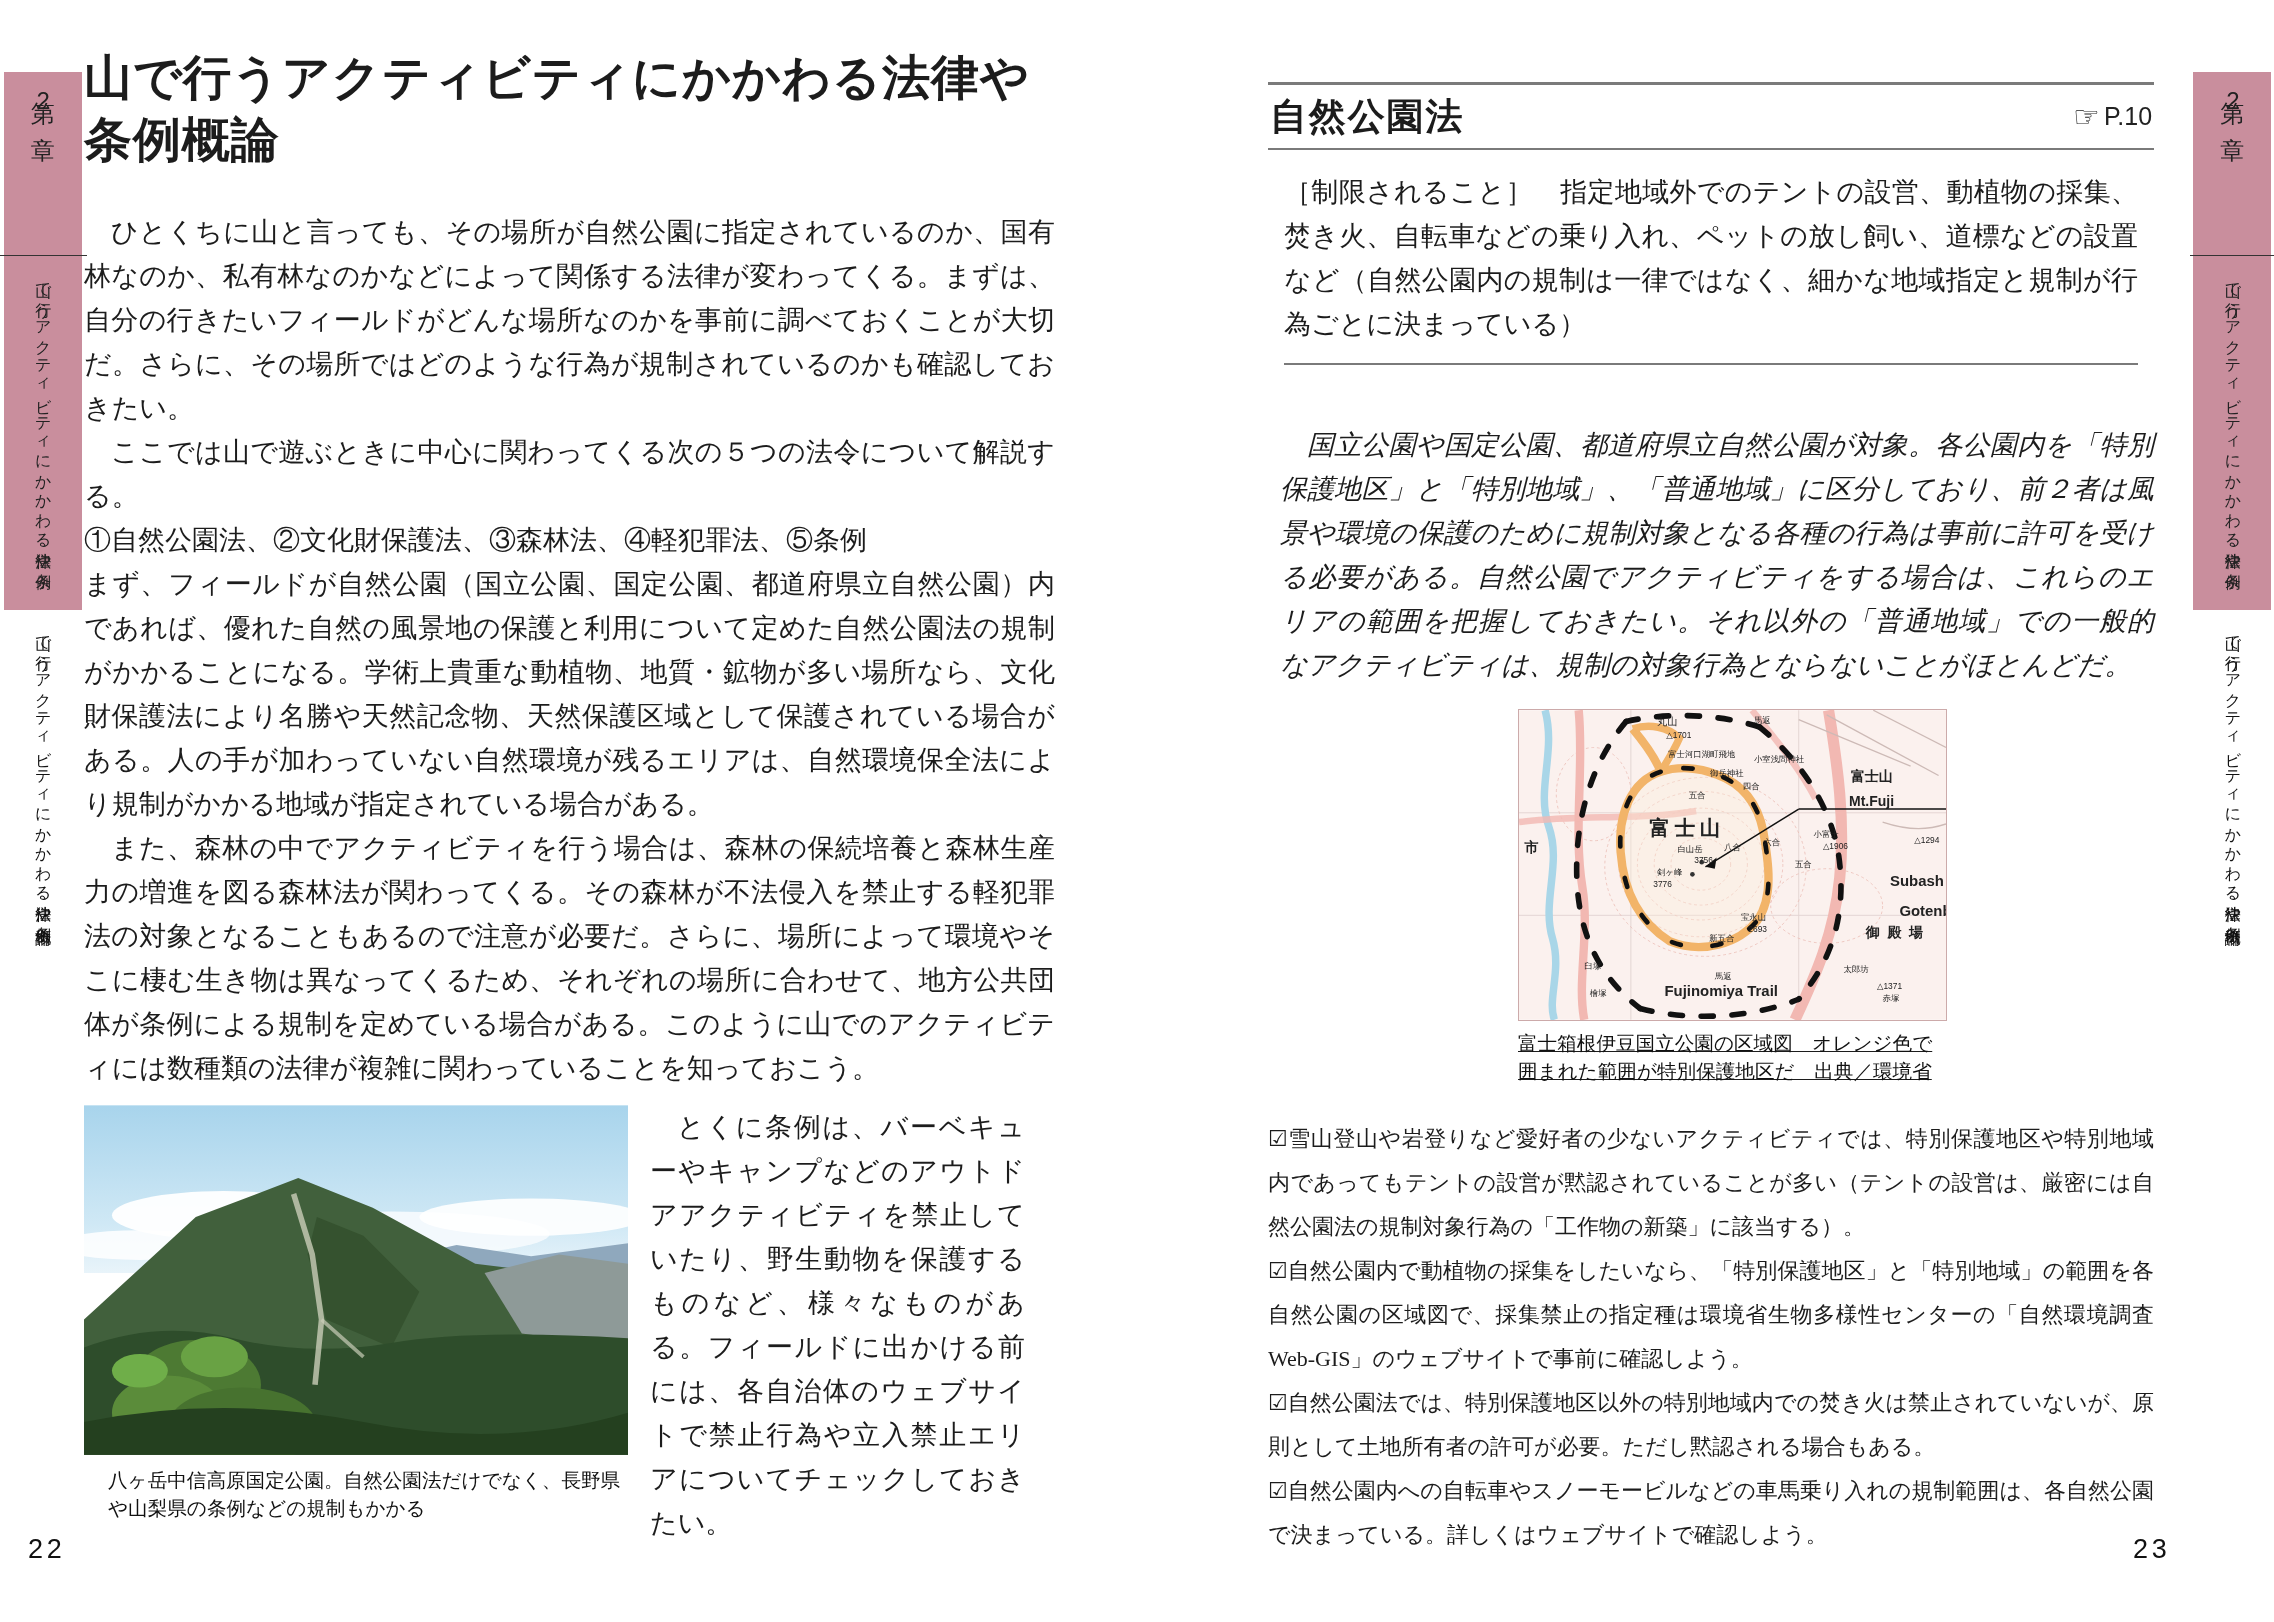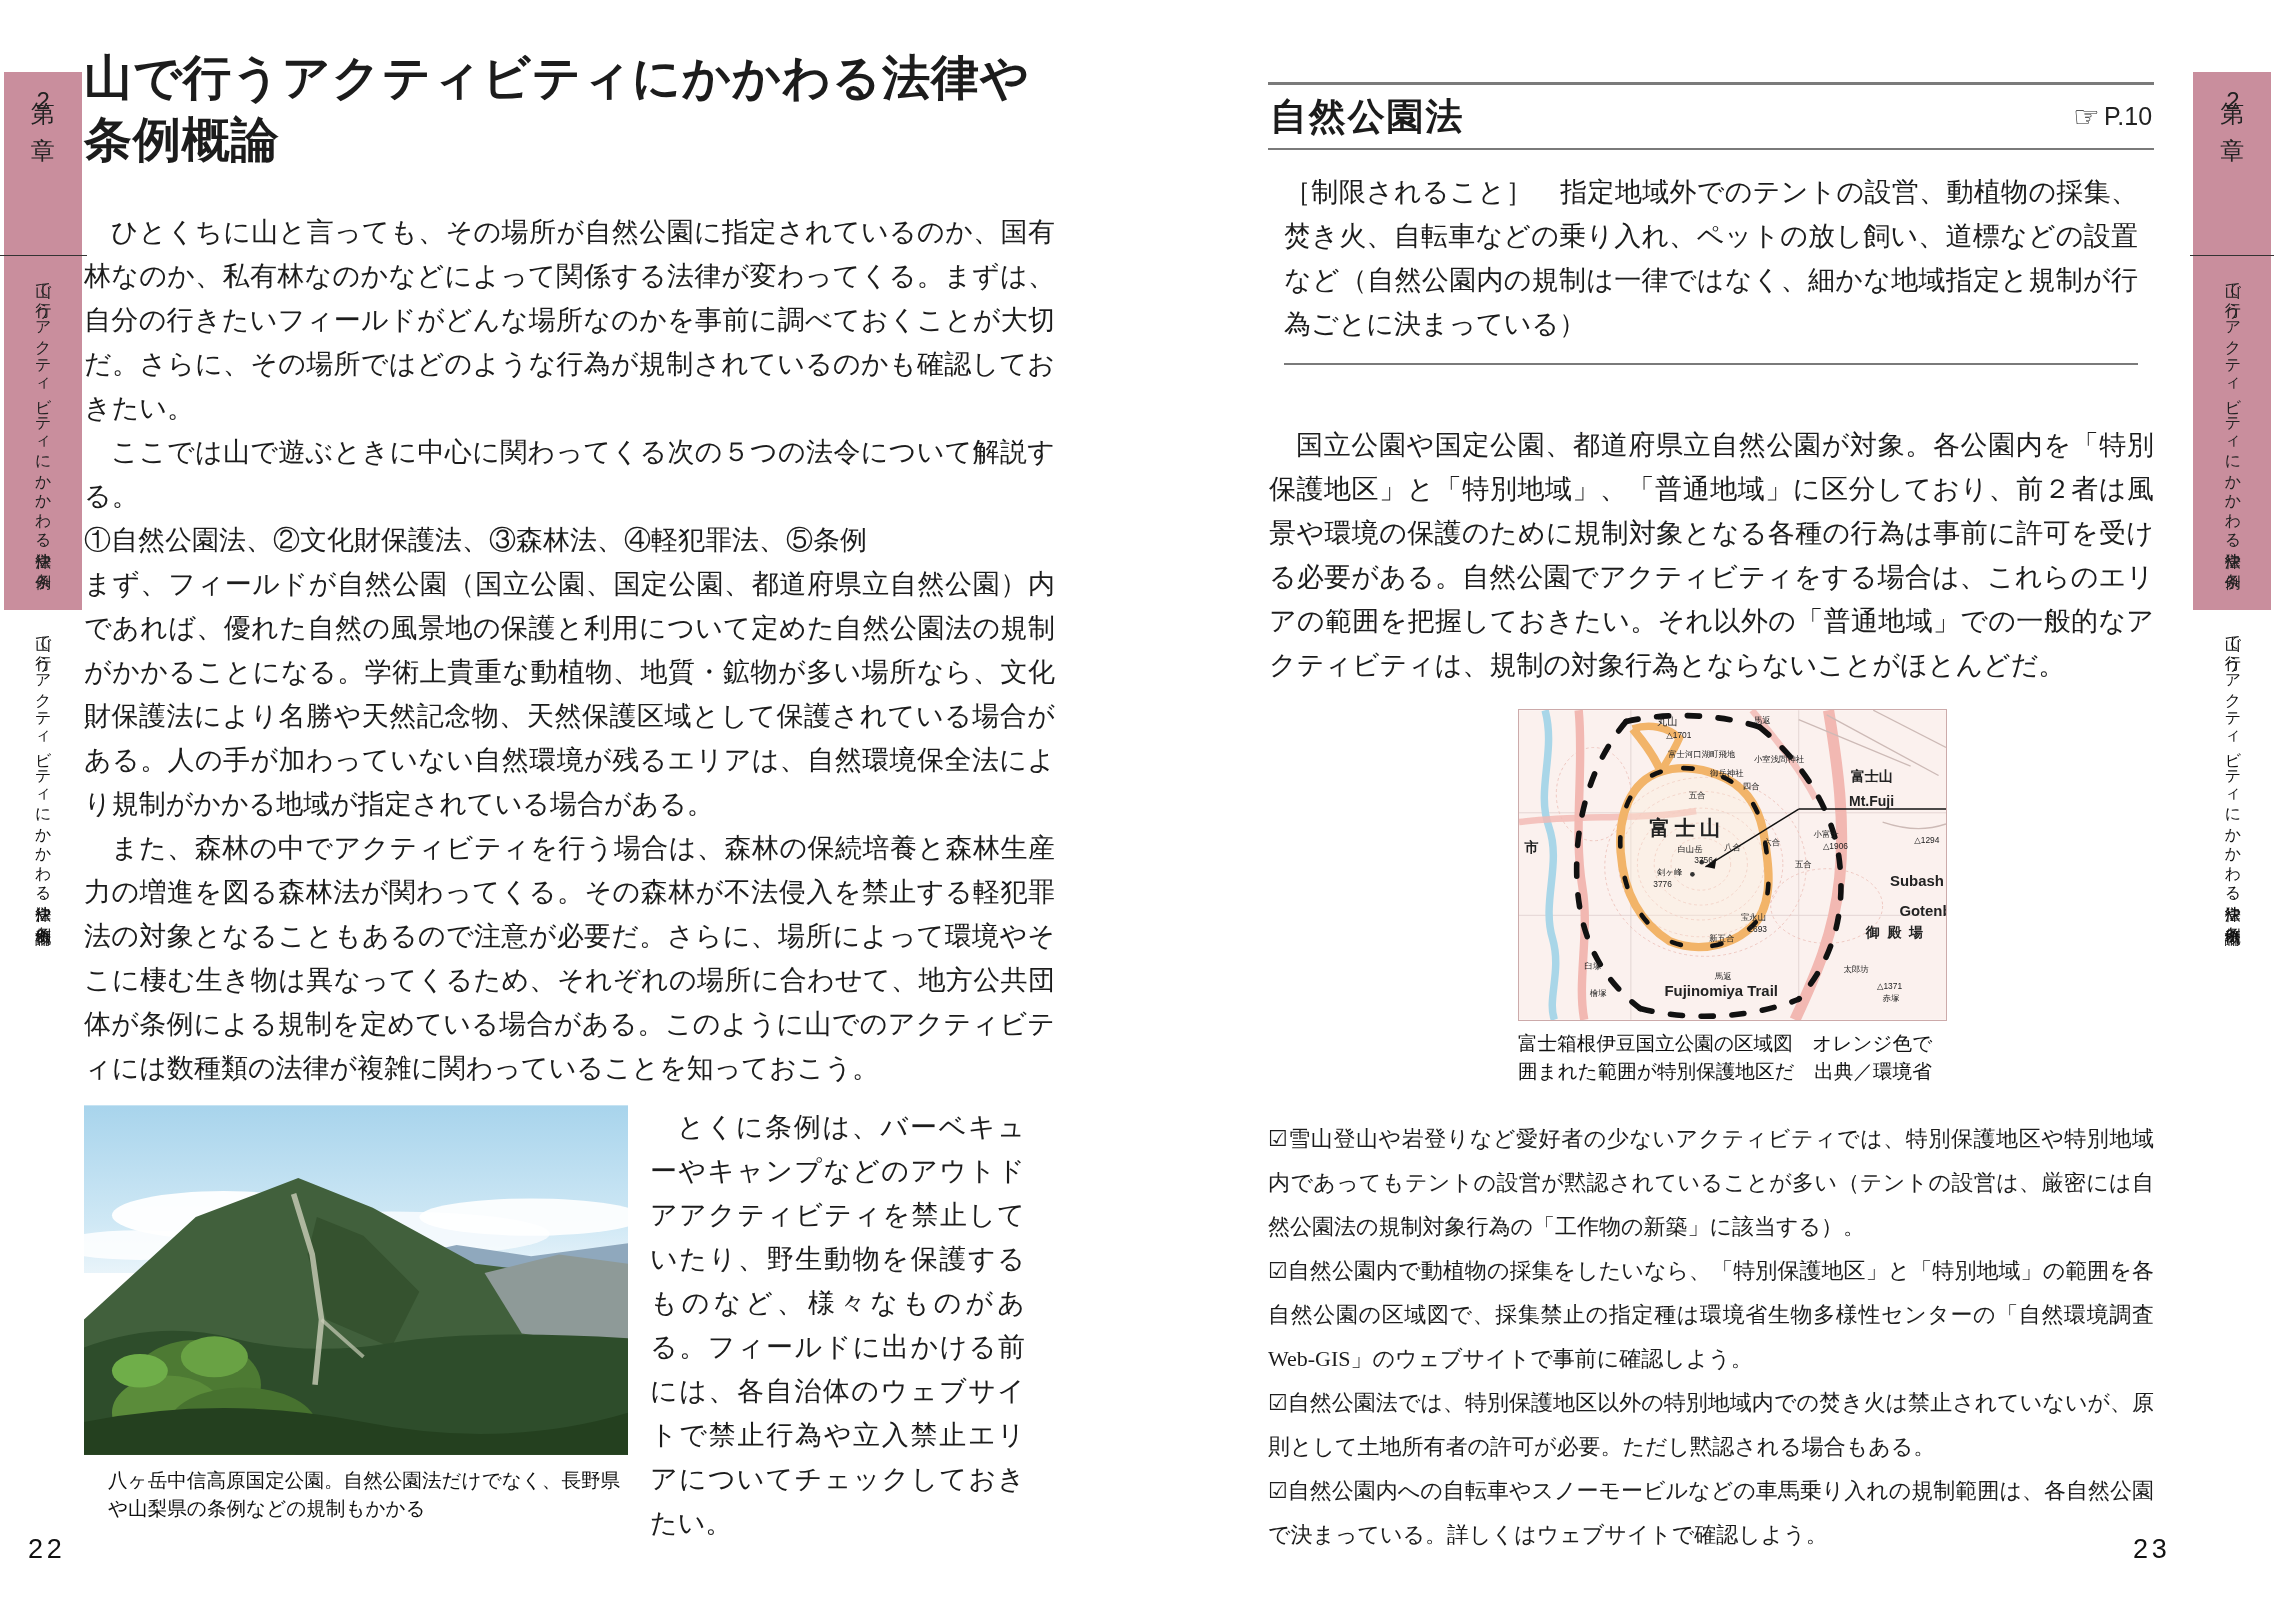--- a/index.html
+++ b/index.html
@@ -39,22 +39,22 @@
 
   
   .rp{position:absolute;left:1268px;top:82px;width:886px;}
   .rp-headrow{border-top:3.7px solid #7a7a7a;border-bottom:2.8px solid #7a7a7a;
         display:flex;justify-content:space-between;align-items:center;height:63px;padding:0 1.9px;}
   .rp-heading{font-family:"Liberation Sans","DejaVu Sans",sans-serif;font-size:37px;font-weight:bold;letter-spacing:1.9px;}
   .rp-ref{font-family:"Liberation Sans","DejaVu Sans",sans-serif;font-size:25px;color:#222;display:flex;align-items:center;gap:3.7px;}
   .rp-ref .finger{font-size:30px;}
   .rp-restriction{font-size:27px;line-height:44px;text-align:justify;margin:16px;padding:4px 0 17px 0;
         border-bottom:2.3px solid #7a7a7a;}
-  .rp-body{font-size:27px;line-height:44px;text-align:justify;margin:58px 0 0 1px;}
-  .map-figure{margin:22.4px 0 0 250px;width:427px;}
+  .rp-body{font-size:27px;line-height:44px;text-align:justify;margin:58px 0 0 12px;font-style:italic;}
+  .map-figure{margin:22.4px 0 0 250px;width:427px;text-decoration:underline;}
   .map-frame{width:427px;height:310px;border:0.9px solid #caa;overflow:hidden;}
   .map-caption{margin-top:7.5px;font-family:"Liberation Sans","DejaVu Sans",sans-serif;
         font-size:19.6px;line-height:28px;color:#111;}
   .checklist{margin-top:32px;}
   .checklist p{margin:0;font-size:22px;line-height:44px;text-align:justify;}
 
   .pageno{position:absolute;font-family:"Liberation Sans","DejaVu Sans",sans-serif;
         font-size:27px;letter-spacing:3.7px;color:#111;}
   .pageno.left{left:28px;top:1534px;}
   .pageno.right{left:2133px;top:1534px;}

